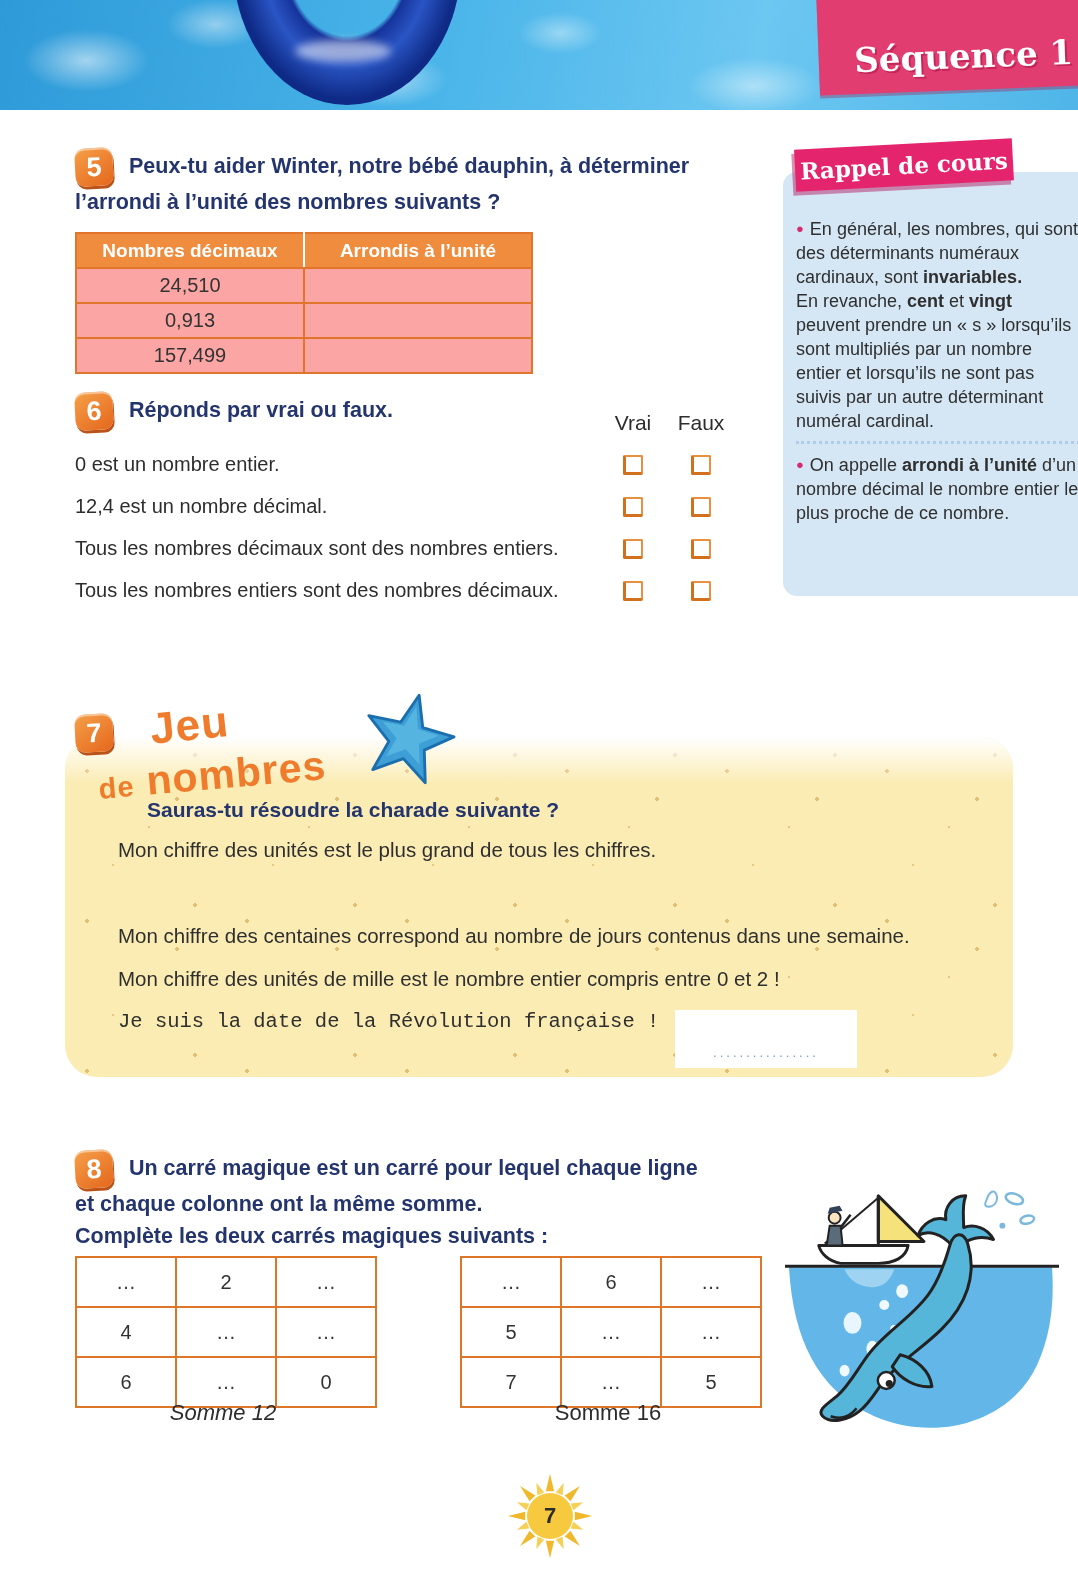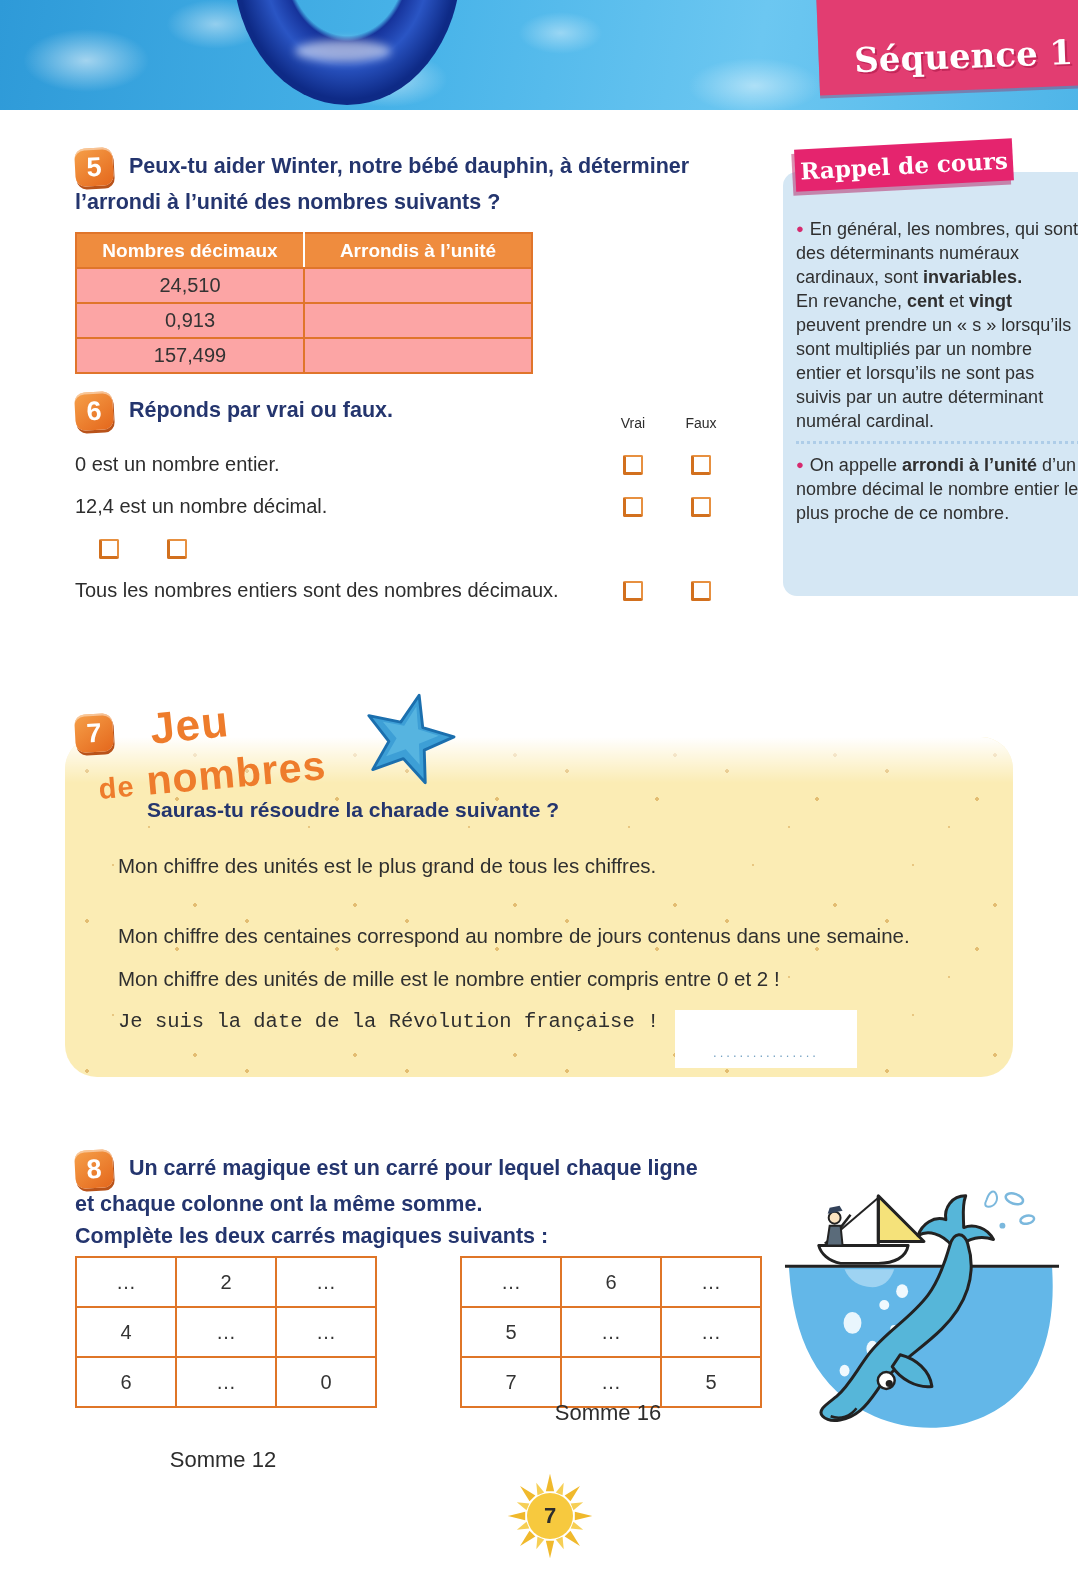--- a/index.html
+++ b/index.html
@@ -42,21 +42,21 @@
     border:2px solid #e0752b;border-right:2px solid #fff;}
   .t5 th:last-child{border-right:2px solid #e0752b;}
   .t5 td{width:224px;height:31px;border:2.5px solid #e0752b;background:#fca5a5;text-align:center;
     font-size:20px;color:#333;}
 
   
   .tf{position:absolute;left:75px;top:408px;width:660px;}
   .tf-row{display:flex;align-items:center;margin-bottom:13px;height:29px;}
   .tf-stmt{flex:0 0 524px;font-size:20px;color:#2d2d2d;}
   .tf-col{flex:0 0 68px;display:flex;justify-content:center;}
-  .tf-collabel{font-size:14px;color:#2d2d2d;}
+  .tf-collabel{font-size:21px;color:#2d2d2d;}
   .cbx{width:15px;height:15px;background:#fff;border:2px solid #e79040;border-left:3px solid #d2701e;
     border-bottom:3px solid #d2701e;border-radius:2px;}
 
   
   .rappel-panel{position:absolute;left:783px;top:172px;width:310px;height:424px;background:#d5e7f4;
     border-radius:14px;box-sizing:border-box;padding:46px 13px 12px 13px;font-size:18px;line-height:1.33;color:#2f2f2f;}
   .rappel-banner{position:absolute;left:795px;top:144px;width:218px;height:42px;background:#e5246e;
     transform:rotate(-3deg);box-shadow:-3px 4px 0 rgba(176,12,82,.45);
     display:flex;align-items:center;justify-content:center;}
   .rappel-banner span{color:#fff;font-weight:bold;font-size:23px;font-family:"DejaVu Serif", serif;}
@@ -170,20 +170,21 @@
     <div class="tf-row">
       <div class="tf-stmt">12,4 est un nombre décimal.</div>
       <div class="tf-col">
           <span class="cbx"></span>
         </div>
       <div class="tf-col">
           <span class="cbx"></span>
         </div>
     </div>
     <div class="tf-row">
+      <div class="tf-stmt">Tous les nombres décimaux sont des nombres entiers.</div>
       <div class="tf-col">
           <span class="cbx"></span>
         </div>
       <div class="tf-col">
           <span class="cbx"></span>
         </div>
     </div>
     <div class="tf-row">
       <div class="tf-stmt">Tous les nombres entiers sont des nombres décimaux.</div>
       <div class="tf-col">
@@ -210,21 +211,21 @@
   </div>
   <div class="jeu1">Jeu</div>
   <div class="jeu2"><span class="de">de</span> <span>nombres</span></div>
 
   <svg class="star" viewBox="0 0 100 100">
     <polygon points="50,2 61.8,33.8 95.7,35.2 69,56.2 78.2,88.8 50,70 21.8,88.8 31,56.2 4.3,35.2 38.2,33.8" fill="#3d9fd6" stroke="#1b6fae" stroke-width="3" stroke-linejoin="round"></polygon>
     <polygon points="50,14 57.5,36.5 80,38 62,51 68,72 50,60 32,72 38,51 20,38 42.5,36.5" fill="#6cc4ea" opacity="0.55"></polygon>
   </svg>
 
   <div class="charade-intro">Sauras-tu résoudre la charade suivante ?</div>
-  <div class="charade-line" style="top:838px;margin-top:16px;">Mon chiffre des unités est le plus grand de tous les chiffres.</div>
+  <div class="charade-line" style="top:838px;">Mon chiffre des unités est le plus grand de tous les chiffres.</div>
   <div class="charade-line" style="top:924px;">Mon chiffre des centaines correspond au nombre de jours contenus dans une semaine.</div>
   <div class="charade-line" style="top:967px;">Mon chiffre des unités de mille est le nombre entier compris entre 0 et 2 !</div>
   <div class="charade-line" style="top:1010px;font-family:Liberation Mono, monospace;">Je suis la date de la Révolution française !</div>
   <div class="answer-box">
     <span>................</span>
   </div>
 
   <div class="heading" style="left:75px;top:1150px;width:710px;">
     <span class="badge">8</span>
     <span>Un carré magique est un carré pour lequel chaque ligne</span>
@@ -244,21 +245,21 @@
       <td>…</td>
       <td>…</td>
     </tr>
     <tr>
       <td>6</td>
       <td>…</td>
       <td>0</td>
     </tr>
   </tbody>
     </table>
-  <div class="msq-label" style="left:75px;top:1447px;">Somme 12</div>
+  <div class="msq-label" style="left:75px;top:1400px;font-style:italic;">Somme 12</div>
 
   <table class="msq" style="left:460px;top:1256px;">
     <tbody>
         <tr>
       <td>…</td>
       <td>6</td>
       <td>…</td>
     </tr>
     <tr>
       <td>5</td>

